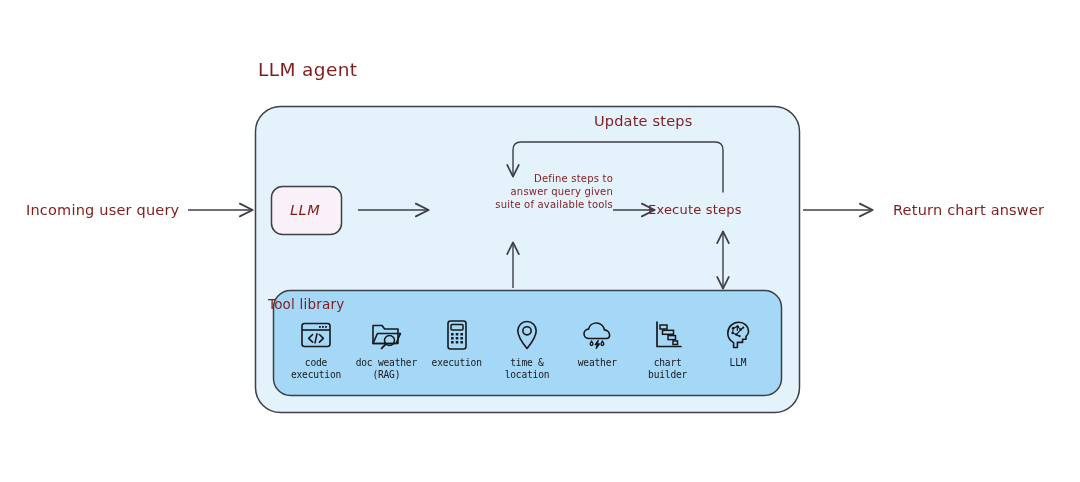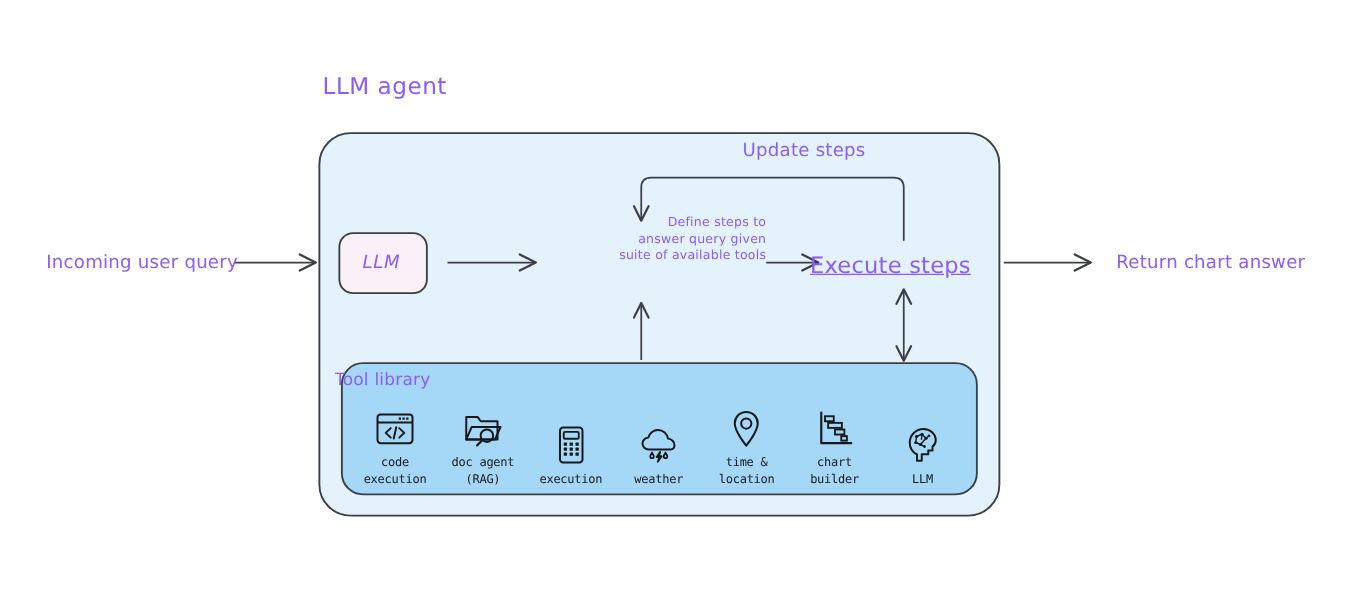--- a/index.html
+++ b/index.html
@@ -25,36 +25,36 @@
     position: absolute;
     left: 0;
     top: 0;
     width: 1080px;
     height: 482px;
   }
 
   .txt {
     position: absolute;
     font-family: "DejaVu Sans", sans-serif;
-    color: #8b5cf6;
+    color: #7f1d1d;
     white-space: pre;
     line-height: 1.32;
   }
 
   
   #agent-title {
     left: 258px;
     top: 58px;
     font-size: 18.5px;
     letter-spacing: 0.4px;
   }
 
   
   #incoming-label {
-    left: 37px;
+    left: 26px;
     top: 201px;
     font-size: 14.5px;
     letter-spacing: 0.2px;
   }
   #return-label {
     left: 893px;
     top: 201px;
     font-size: 14.5px;
     letter-spacing: 0.2px;
   }
@@ -77,41 +77,40 @@
     left: 413px;
     top: 172px;
     width: 200px;
     text-align: right;
     font-size: 10px;
     letter-spacing: 0.2px;
   }
   #execute-steps-label {
     left: 648px;
     top: 201px;
-    font-size: 18px;
-    letter-spacing: 0.2px;
-    text-decoration: underline;
+    font-size: 13px;
+    letter-spacing: 0.2px;
   }
   #tool-library-label {
     left: 268px;
     top: 296px;
     font-size: 13.5px;
     letter-spacing: 0.2px;
   }
 
   
   #tool-row {
     position: absolute;
     left: 281px;
     top: 318px;
     width: 492px;
     height: 72px;
     display: flex;
     justify-content: space-between;
-    align-items: flex-end;
+    align-items: flex-start;
   }
   .tool-item {
     width: 70px;
     display: flex;
     flex-direction: column;
     align-items: center;
   }
   .tool-icon {
     width: 34px;
     height: 34px;
@@ -199,21 +198,21 @@
 execution</div>
     </div>
 
     <div class="tool-item">
       <svg class="tool-icon" viewBox="0 0 34 34">
         <path d="M4,25.5 L4,7.5 L13,7.5 L15.6,11 L29,11 L29,25.5 Z" fill="none" stroke="#17181a" stroke-width="1.6" stroke-linejoin="round"></path>
         <path d="M4,25.5 L8.4,15.5 L31.5,15.5 L27,25.5 Z" fill="none" stroke="#17181a" stroke-width="1.6" stroke-linejoin="round"></path>
         <circle cx="20.5" cy="22.5" r="5" fill="none" stroke="#17181a" stroke-width="1.6"></circle>
         <line x1="16.8" y1="26.2" x2="12.6" y2="30.4" stroke="#17181a" stroke-width="1.8" stroke-linecap="round"></line>
       </svg>
-      <div class="tool-label">doc agent
+      <div class="tool-label">doc weather
 (RAG)</div>
     </div>
 
     <div class="tool-item">
       <svg class="tool-icon" viewBox="0 0 34 34">
         <rect x="8" y="3" width="18" height="28" rx="2.5" fill="none" stroke="#17181a" stroke-width="1.6"></rect>
         <rect x="11" y="6.5" width="12" height="5.5" rx="1" fill="none" stroke="#17181a" stroke-width="1.5"></rect>
         <g fill="#17181a">
           <rect x="11" y="15" width="2.6" height="2.6" rx="0.5"></rect>
           <rect x="15.7" y="15" width="2.6" height="2.6" rx="0.5"></rect>
@@ -224,40 +223,40 @@
           <rect x="11" y="23" width="2.6" height="2.6" rx="0.5"></rect>
           <rect x="15.7" y="23" width="2.6" height="2.6" rx="0.5"></rect>
           <rect x="20.4" y="23" width="2.6" height="2.6" rx="0.5"></rect>
         </g>
       </svg>
       <div class="tool-label">execution</div>
     </div>
 
     <div class="tool-item">
       <svg class="tool-icon" viewBox="0 0 34 34">
+        <path d="M17,3.5 C11.8,3.5 7.8,7.6 7.8,12.8 C7.8,19.4 17,30.5 17,30.5
+                 C17,30.5 26.2,19.4 26.2,12.8 C26.2,7.6 22.2,3.5 17,3.5 Z" fill="none" stroke="#17181a" stroke-width="1.6" stroke-linejoin="round"></path>
+        <circle cx="17" cy="12.8" r="4.1" fill="none" stroke="#17181a" stroke-width="1.6"></circle>
+      </svg>
+      <div class="tool-label">time &amp;
+location</div>
+    </div>
+
+    <div class="tool-item">
+      <svg class="tool-icon" viewBox="0 0 34 34">
         <path d="M9,20.5 C6.2,20.5 4,18.4 4,15.8 C4,13.3 6,11.2 8.6,11.1
                  C9.4,7.6 12.6,5 16.4,5 C20.5,5 23.9,8 24.4,11.9
                  C27.3,12.1 29.6,14.4 29.6,17.2 C29.6,19.1 28.3,20.5 26.4,20.5 Z" fill="none" stroke="#17181a" stroke-width="1.6" stroke-linejoin="round"></path>
         <path d="M11.6,23.2 C10.6,24.6 10.2,25.4 10.2,26.1 C10.2,26.9 10.8,27.5 11.6,27.5
                  C12.4,27.5 13,26.9 13,26.1 C13,25.4 12.6,24.6 11.6,23.2 Z" fill="none" stroke="#17181a" stroke-width="1.4"></path>
         <path d="M22.4,23.2 C21.4,24.6 21,25.4 21,26.1 C21,26.9 21.6,27.5 22.4,27.5
                  C23.2,27.5 23.8,26.9 23.8,26.1 C23.8,25.4 23.4,24.6 22.4,23.2 Z" fill="none" stroke="#17181a" stroke-width="1.4"></path>
         <path d="M18.2,22.4 L15.3,26.6 L17.4,26.6 L16.2,30.4 L19.4,25.9 L17.2,25.9 Z" fill="none" stroke="#17181a" stroke-width="1.4" stroke-linejoin="round"></path>
       </svg>
       <div class="tool-label">weather</div>
-    </div>
-
-    <div class="tool-item">
-      <svg class="tool-icon" viewBox="0 0 34 34">
-        <path d="M17,3.5 C11.8,3.5 7.8,7.6 7.8,12.8 C7.8,19.4 17,30.5 17,30.5
-                 C17,30.5 26.2,19.4 26.2,12.8 C26.2,7.6 22.2,3.5 17,3.5 Z" fill="none" stroke="#17181a" stroke-width="1.6" stroke-linejoin="round"></path>
-        <circle cx="17" cy="12.8" r="4.1" fill="none" stroke="#17181a" stroke-width="1.6"></circle>
-      </svg>
-      <div class="tool-label">time &amp;
-location</div>
     </div>
 
     <div class="tool-item">
       <svg class="tool-icon" viewBox="0 0 34 34">
         <path d="M6,4 L6,28.5 L30,28.5" fill="none" stroke="#17181a" stroke-width="1.7" stroke-linecap="round" stroke-linejoin="round"></path>
         <rect x="9" y="7" width="7" height="4" fill="none" stroke="#17181a" stroke-width="1.5"></rect>
         <rect x="11.5" y="12.3" width="11" height="4" fill="none" stroke="#17181a" stroke-width="1.5"></rect>
         <rect x="17" y="17.6" width="7.5" height="4" fill="none" stroke="#17181a" stroke-width="1.5"></rect>
         <rect x="22" y="22.9" width="4.5" height="3.6" fill="none" stroke="#17181a" stroke-width="1.5"></rect>
       </svg>

